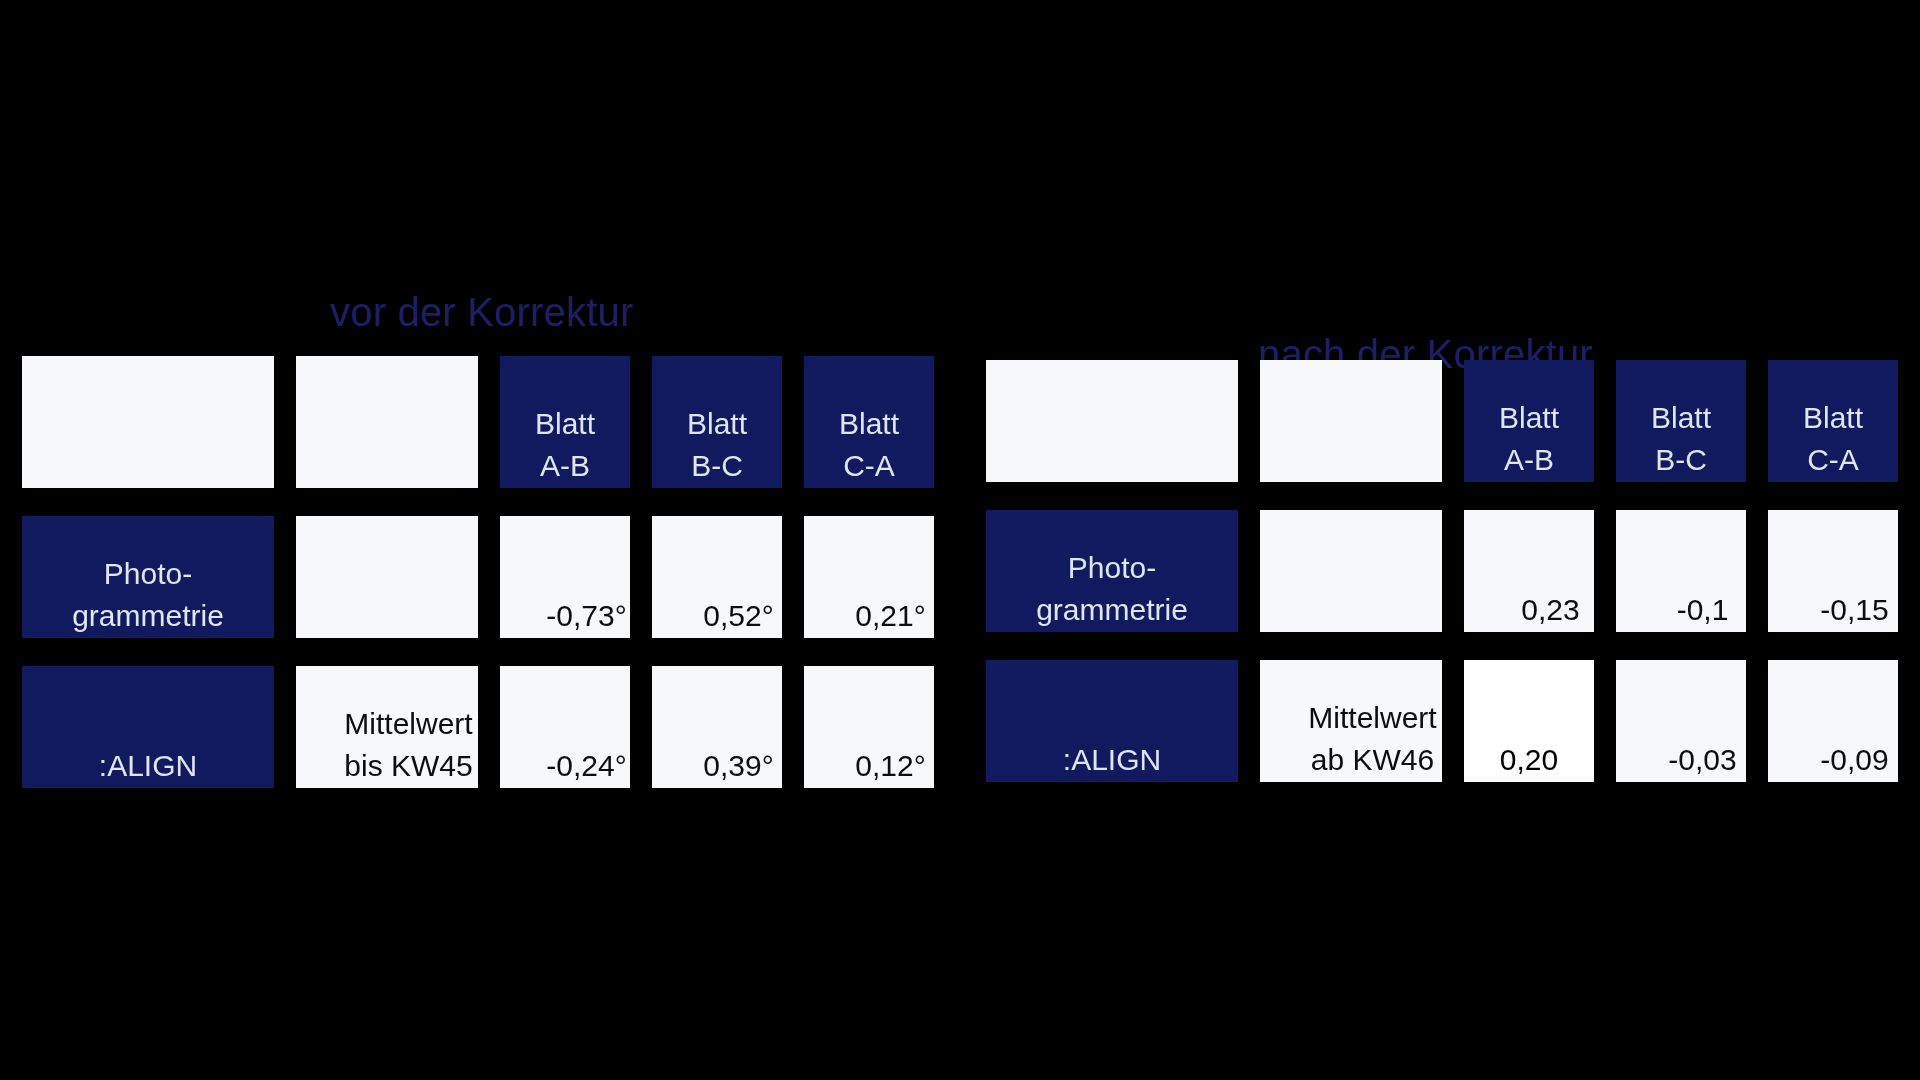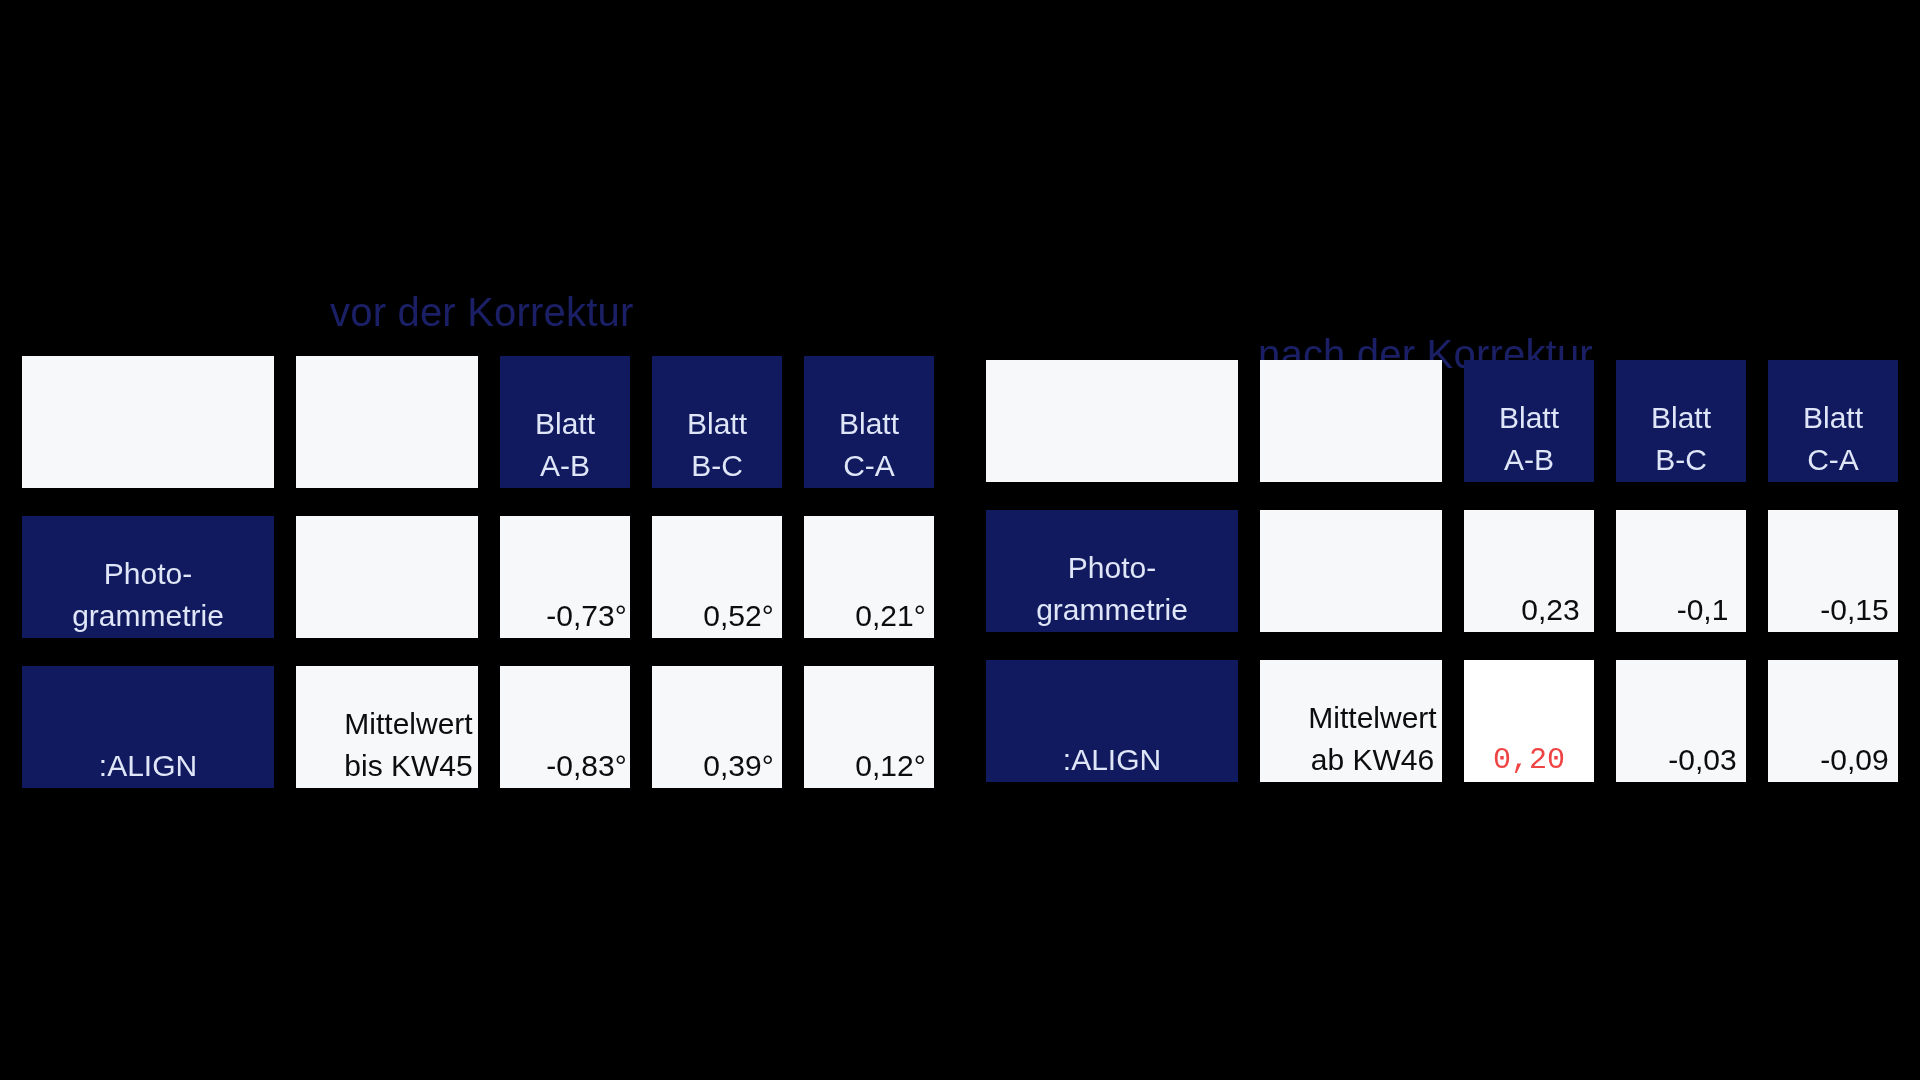--- a/index.html
+++ b/index.html
@@ -60,22 +60,21 @@
     line-height: 1.42;
     overflow: hidden;
   }
   .cell.light {
     background: #f7f8fa;
     color: #0d0d0d;
     padding-left: 43px;
   }
   .cell.pure {
     background: #ffffff;
-    color: #ef4444;
-    font-family: Liberation Mono, monospace;
+    color: #000000;
   }
   .cell.navy {
     background: #111a5e;
     color: #dfe6f7;
   }
 
   .cell .line { display: block; }
   #table-right { }
   
   #table-right { grid-template-rows: 122px 122px 122px; row-gap: 28px; top: 360px; }
@@ -116,21 +115,21 @@
     <div class="cell light">0,52°</div>
     <div class="cell light">0,21°</div>
 
     <div class="cell navy">
       <span class="line">:ALIGN</span>
     </div>
     <div class="cell light">
       <span class="line">Mittelwert</span>
       <span class="line">bis KW45</span>
     </div>
-    <div class="cell light">-0,83°</div>
+    <div class="cell light">-0,24°</div>
     <div class="cell light">0,39°</div>
     <div class="cell light">0,12°</div>
   </div>
 
   <div id="title-right" class="panel-title">nach der Korrektur</div>
 
   <div id="table-right" class="table-grid">
 
     <div class="cell light"></div>
     <div class="cell light"></div>

